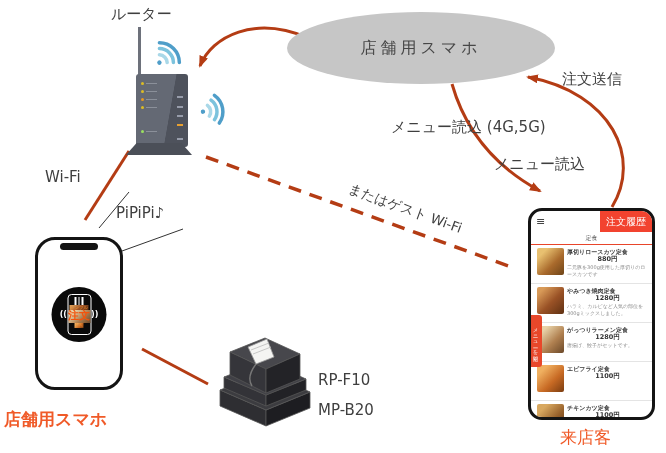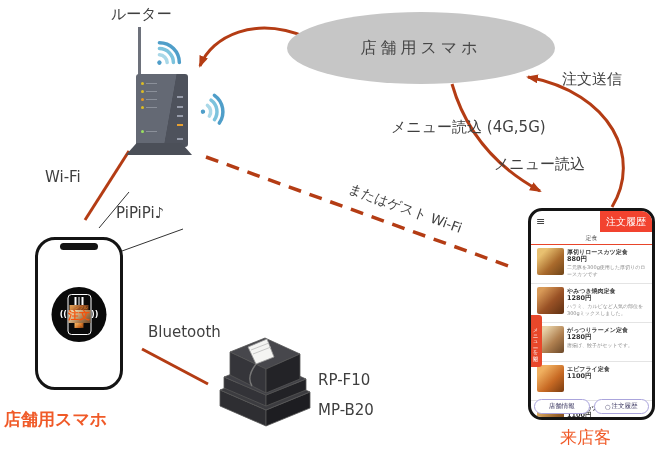--- a/index.html
+++ b/index.html
@@ -56,21 +56,21 @@
   .mlist { }
   .mitem { display:flex; gap:3px; padding:3px 4px 2px 6px; border-bottom:1px solid #e4e4e4; height:39px; }
   .thumb { width:27px; height:27px; border-radius:2px; flex:none; }
   .t0 { background:linear-gradient(135deg,#e8c070 20%,#a96a2c 60%,#6e4418); }
   .t1 { background:linear-gradient(135deg,#d89a58 15%,#9a5226 55%,#5e3012); }
   .t2 { background:linear-gradient(135deg,#e8d2a8 20%,#b08050 60%,#6a4828); }
   .t3 { background:linear-gradient(135deg,#f0b060 20%,#c86a24 60%,#7a3c10); }
   .t4 { background:linear-gradient(135deg,#d8a860 20%,#96602a 60%,#583414); }
   .minfo { flex:1; overflow:hidden; }
   .mname { font-size:6px; font-weight:bold; color:#3c3c3c; line-height:1.3; }
-  .mprice { font-size:6.5px; font-weight:bold; color:#333; text-align:left; line-height:1.2; }
+  .mprice { font-size:6.5px; font-weight:bold; color:#333; text-align:center; line-height:1.2; }
   .mdesc { font-size:5px; color:#888; line-height:1.4; max-height:15px; overflow:hidden; }
   .side-tab { position:absolute; left:0; top:104px; width:11px; height:52px; background:#e8472a;
               border-radius:0 3px 3px 0; color:#fff; writing-mode:vertical-rl; font-size:5.5px;
               display:flex; align-items:center; justify-content:center; letter-spacing:0.5px; z-index:3; }
   .app-footer { position:absolute; left:3px; right:3px; bottom:3px; display:flex; gap:4px; z-index:3; }
   .pill { flex:1; background:#fff; border:1px solid #aaa4dc; border-radius:9px; color:#3a3660;
           font-size:6.5px; height:15px; display:flex; align-items:center; justify-content:center; gap:1px; }
 
   
   .guest { position:absolute; left:352px; top:180px; transform:rotate(20deg); transform-origin:left top;
@@ -128,21 +128,20 @@
       <polygon points="266,369 300,354 300,379 266,393" fill="#232327"></polygon>
       <polygon points="248,347 267,339 274,357 256,364" fill="#f4f4f2" stroke="#999"></polygon>
       <path d="M 251,350 L 269,343 M 253,354 L 271,347" stroke="#bbb" fill="none"></path>
       <path d="M 256,364 C 250,372 248,380 252,386" stroke="#777" fill="none" stroke-width="1.4"></path>
     </g>
   </svg>
 
   <div class="lbl" style="left:111px; top:5px;">ルーター</div>
   <div class="lbl" style="left:45px; top:168px;">Wi-Fi</div>
   <div class="lbl" style="left:116px; top:204px;">PiPiPi♪</div>
-  <div class="lbl" style="left:148px; top:323px;">Bluetooth</div>
   <div class="lbl" style="left:318px; top:371px;">RP-F10</div>
   <div class="lbl" style="left:318px; top:401px;">MP-B20</div>
   <div class="lbl-sm" style="left:562px; top:70px;">注文送信</div>
   <div class="lbl-sm" style="left:391px; top:118px;">メニュー読込 (4G,5G)</div>
   <div class="lbl-sm" style="left:494px; top:155px;text-align:center;">メニュー読込</div>
   <div class="guest">またはゲスト Wi-Fi</div>
   <div class="lbl-orange" style="left:4px; top:408px;font-weight:bold;">店舗用スマホ</div>
   <div class="lbl-orange" style="left:560px; top:426px;">来店客</div>
 
   <div class="cloud">
@@ -243,24 +242,15 @@
       <div class="mitem">
         <div class="thumb t4"></div>
         <div class="minfo">
           <div class="mname">チキンカツ定食</div>
           <div class="mprice">1100円</div>
           <div class="mdesc"></div>
         </div>
       </div>
     </div>
     <div class="side-tab">メニューを開く</div>
-    <div class="app-footer">
-      <div class="pill">
-        <span>店舗情報</span>
-      </div>
-      <div class="pill">
-        <span>○</span>
-        <span>注文履歴</span>
-      </div>
-    </div>
   </div>
 
 </div>
 
 </body></html>

